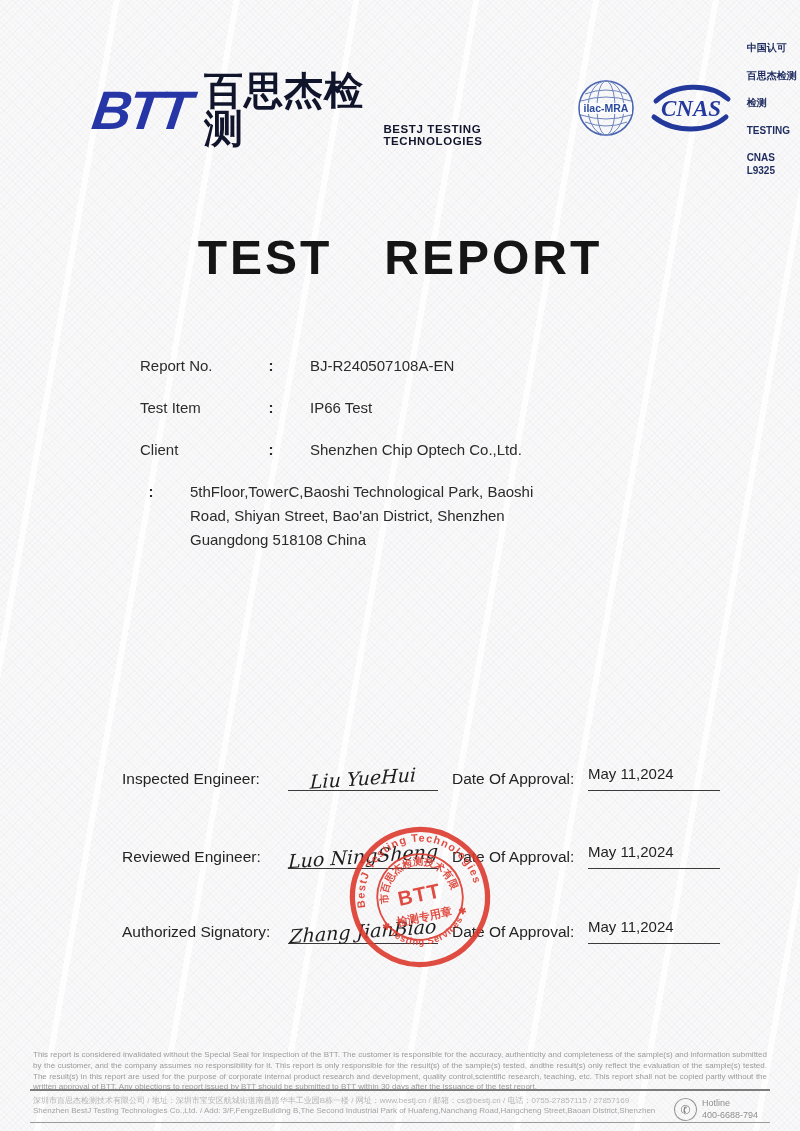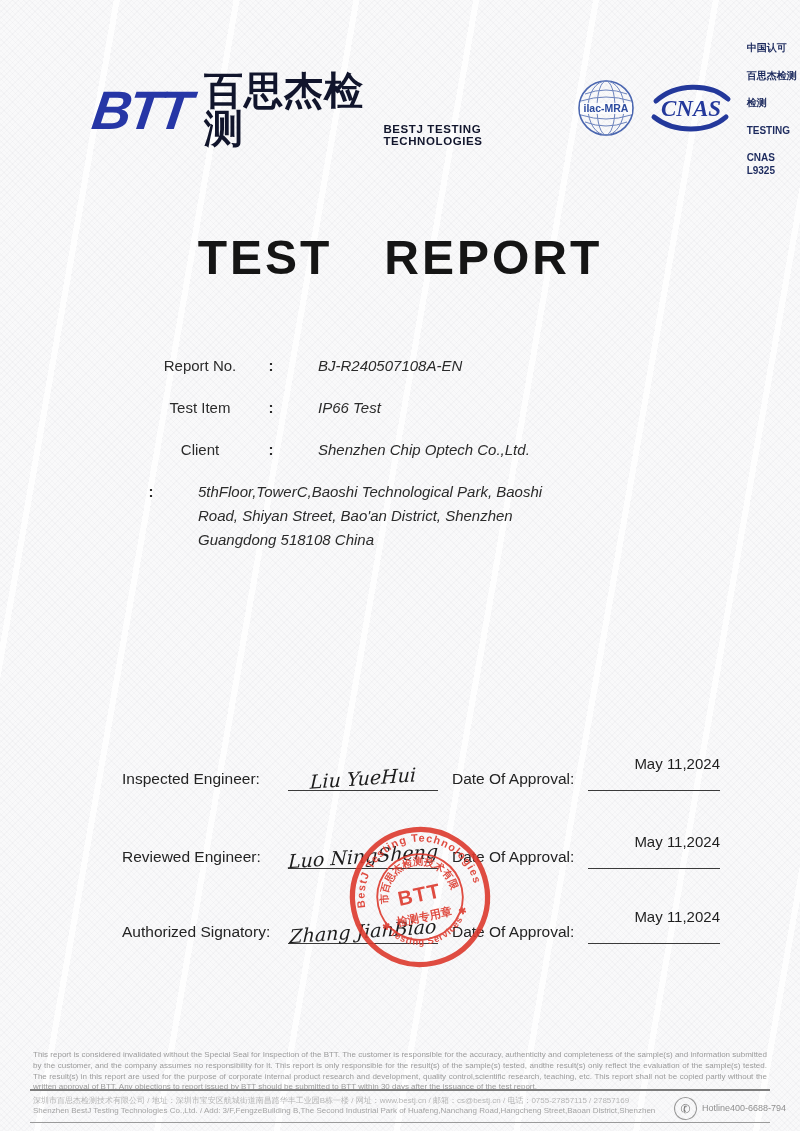--- a/index.html
+++ b/index.html
@@ -20,49 +20,49 @@
   .logo-cn{font-size:39px;font-weight:900;color:#11152c;letter-spacing:1px;line-height:0.95;}
   .logo-sub{font-size:11.5px;font-weight:700;color:#11152c;letter-spacing:0.6px;margin-top:2px;align-self:flex-end;}
   .acc-text{display:flex;flex-direction:column;gap:15px;font-size:10px;font-weight:700;color:#1c2a5e;line-height:1.25;}
   
   .title{position:absolute;top:208px;left:0;width:800px;text-align:center;
     font-size:48px;font-weight:800;color:#151515;letter-spacing:3px;margin-top:22px;}
   .title .gap{display:inline-block;width:52px;}
   
   .fields{position:absolute;top:354px;left:0;width:800px;}
   .frow{display:flex;padding-left:140px;margin-bottom:18px;font-size:15px;line-height:24px;color:#2b2b2b;}
-  .flabel{width:120px;text-align:center;}
+  .flabel{width:120px;}
   .fcolon{width:22px;text-align:center;font-weight:700;}
-  .fvalue{margin-left:36px;width:380px;font-style:italic;}
+  .fvalue{margin-left:28px;width:380px;}
   
   .sigrow{position:absolute;left:122px;display:flex;align-items:flex-end;height:34px;}
   .row1{top:757px;} .row2{top:835px;} .row3{top:910px;}
   .siglabel{width:166px;font-size:15.5px;padding-bottom:3px;color:#242424;}
   .sigline{width:150px;border-bottom:1.5px solid #3a3a3a;text-align:center;height:34px;position:relative;}
   .sig-script{position:absolute;left:0;right:0;bottom:1px;
     font-family:"DejaVu Serif",serif;font-style:italic;font-size:19px;color:#1c1c1c;
     transform:rotate(-4deg) skewX(-6deg);white-space:nowrap;}
   .datelabel{width:126px;margin-left:14px;font-size:15.5px;padding-bottom:3px;color:#242424;}
-  .dateline{width:132px;margin-left:10px;border-bottom:1.5px solid #3a3a3a;text-align:right;
-    font-size:15px;padding-bottom:18px;color:#1f1f1f;}
+  .dateline{width:132px;margin-left:10px;border-bottom:1.5px solid #3a3a3a;text-align:left;
+    font-size:15px;padding-bottom:8px;color:#1f1f1f;}
   
   .stamp{position:absolute;left:345px;top:822px;width:150px;height:150px;
     opacity:0.9;transform:rotate(-12deg);pointer-events:none;}
   
   .disclaimer{position:absolute;left:33px;top:1050px;width:734px;
     font-size:8px;line-height:1.35;color:#9b9b9b;text-align:justify;}
   .divider1{position:absolute;left:30px;top:1089px;width:740px;border-top:2px solid #7d7d7d;}
   .contact{position:absolute;left:33px;top:1095px;width:630px;color:#adadad;}
   .contact-cn{font-size:8px;color:#b5b5b5;}
   .contact-en{font-size:8px;color:#a3a3a3;}
   .hotline{position:absolute;left:674px;top:1097px;display:flex;align-items:center;gap:5px;color:#8f8f8f;}
   .phone-circle{width:21px;height:21px;border:1.6px solid #999;border-radius:50%;
     display:flex;align-items:center;justify-content:center;font-size:12px;color:#777;
     transform:rotate(-15deg);flex:0 0 auto;}
-  .hotline-text{display:flex;flex-direction:row;font-size:9px;line-height:1.35;}
+  .hotline-text{display:flex;flex-direction:column;font-size:9px;line-height:1.35;}
   .divider2{position:absolute;left:30px;top:1122px;width:740px;border-top:1.5px solid #9a9a9a;}
 </style>
 </head>
 <body>
 
 <div class="page">
 
   <div class="header">
     <div class="btt-logo">BTT</div>
     <div class="logo-cn-wrap">

